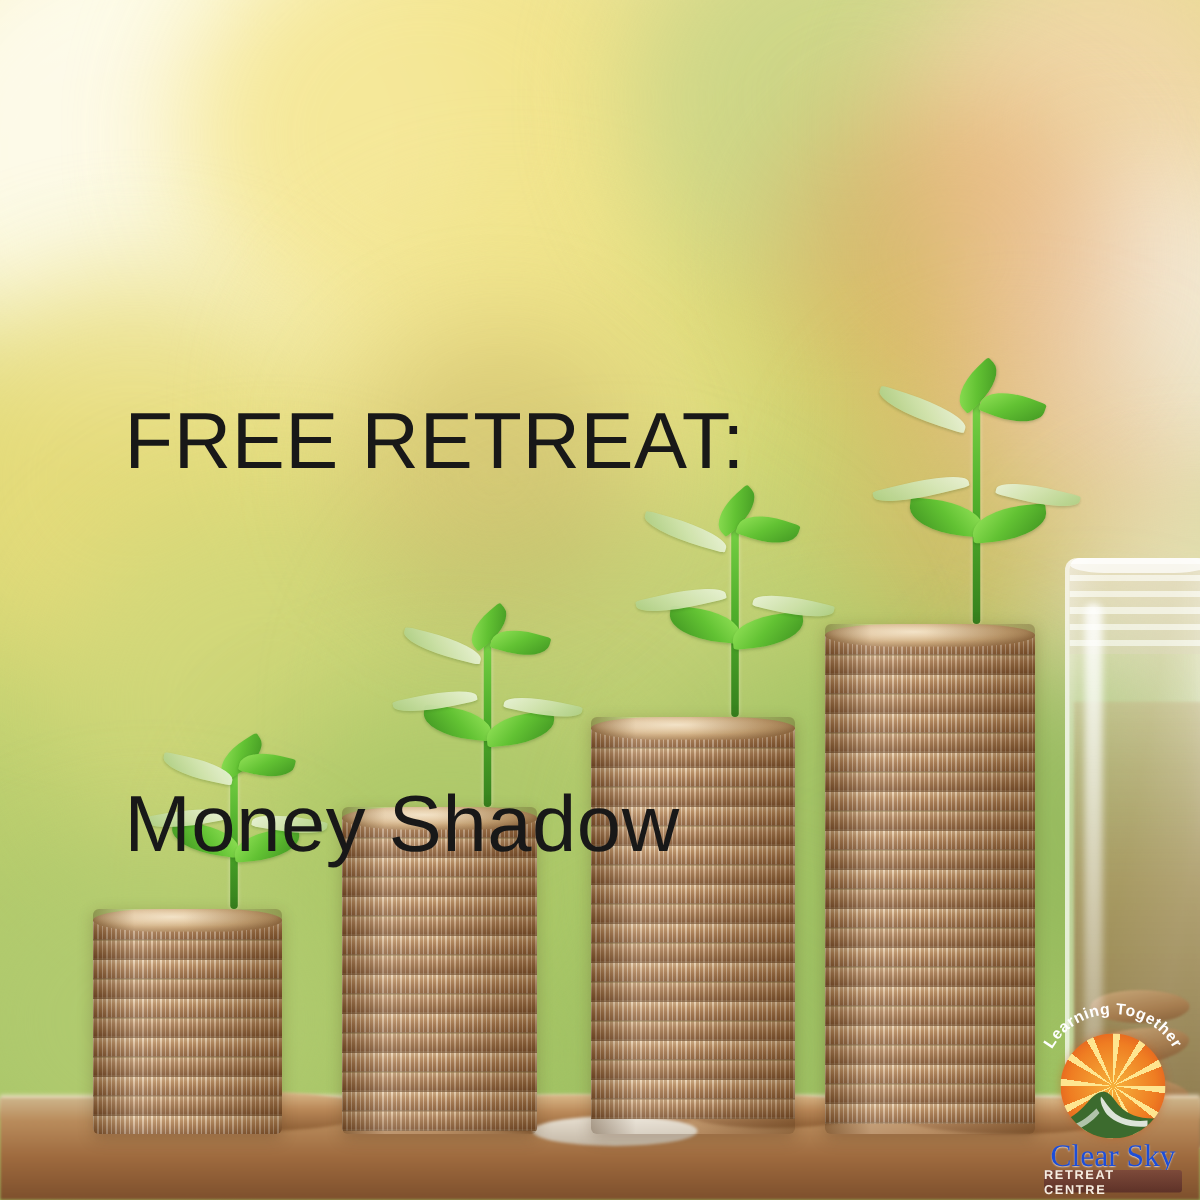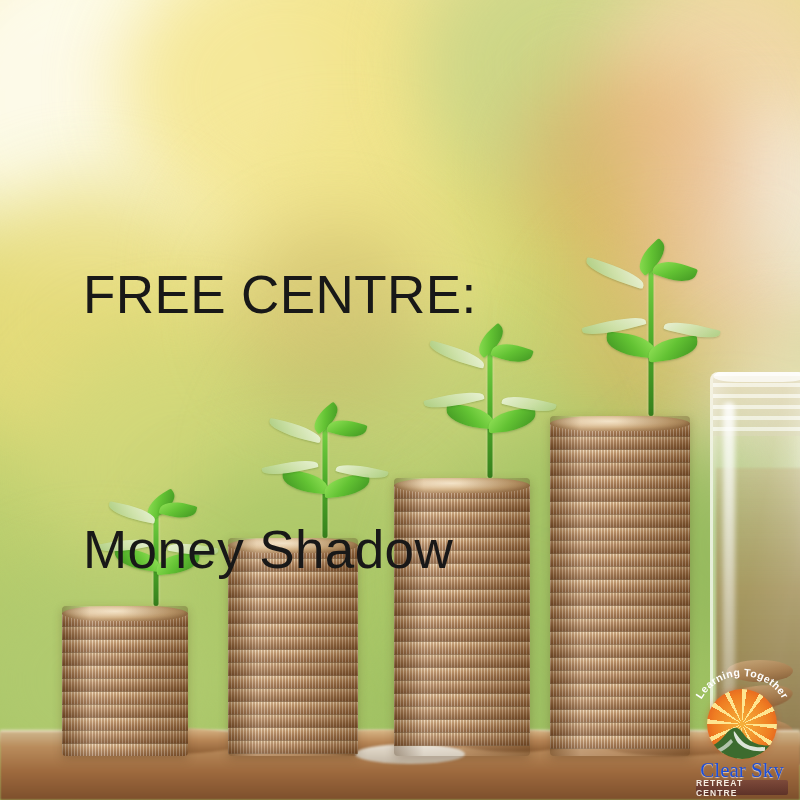--- a/index.html
+++ b/index.html
@@ -344,21 +344,21 @@
     <div class="coin" style="top:268px"></div>
       <div class="coin" style="top:281px"></div>
     <div class="coin" style="top:294px"></div>
       <div class="coin" style="top:307px"></div>
     <div class="coin" style="top:320px"></div>
     <div class="cap"></div>
     <div class="sheen"></div>
   </div>
 
   <div class="headline">
-    <span class="l">FREE CENTRE:</span>
+    <span class="l">FREE RETREAT:</span>
     <span class="l">Money Shadow</span>
     
     
   </div>
 
   <div class="logo">
     <svg class="logo-arc" viewBox="0 0 108 56">
       <defs>
           <path id="arcpath" d="M 8,52 A 46,44 0 0 1 100,52" fill="none"></path>
         </defs>

